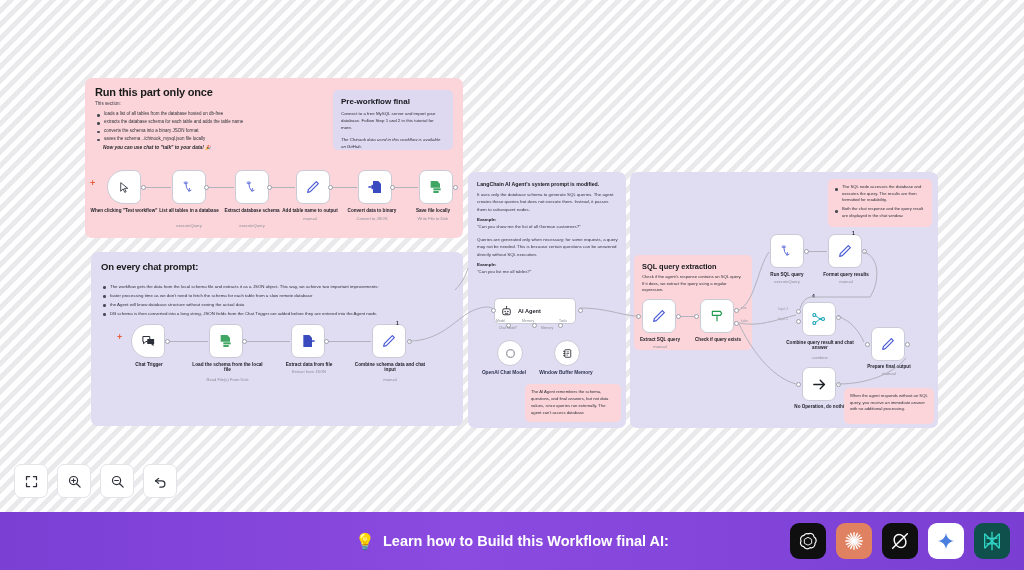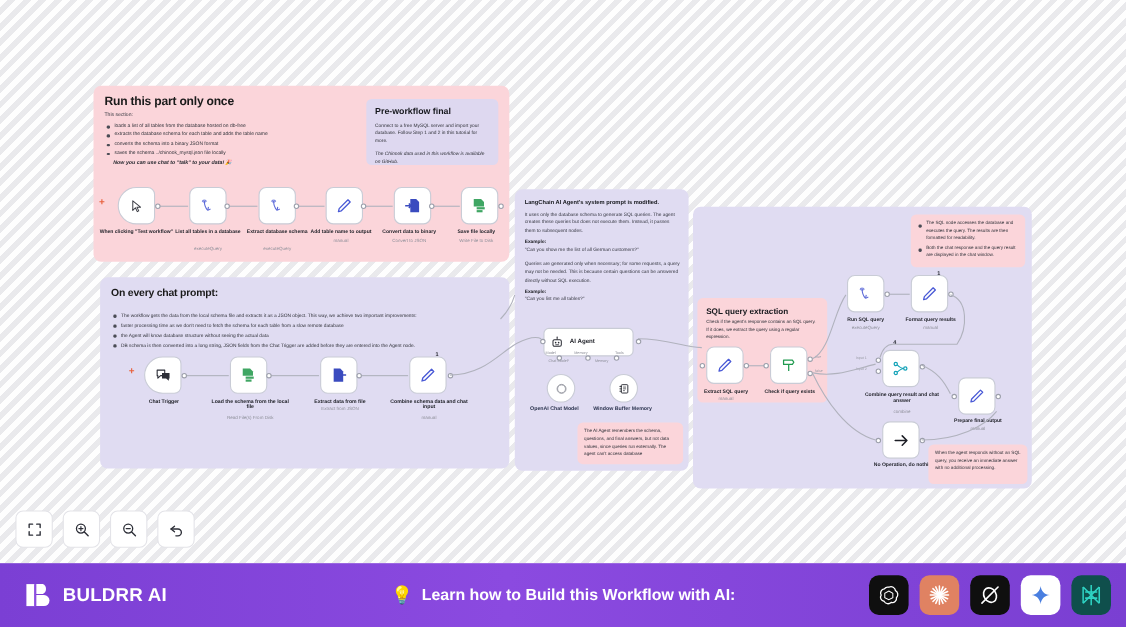--- a/index.html
+++ b/index.html
@@ -337,21 +337,21 @@
       <div class="node-sub" style="left:62px; top:155px; width:34px; font-size:3.4px;">Memory</div>
 
       <div class="node-label" style="left:8px; top:198px; width:56px; font-size:4.8px; color:#2d3550;">OpenAI Chat Model</div>
       <div class="node-label" style="left:70px; top:198px; width:56px; font-size:4.8px; color:#2d3550;">Window Buffer Memory</div>
 
       <div class="note note-pink" style="left:57px; top:212px; width:96px; height:38px; padding:5px 6px;">
         <span class="note-body" style="font-size:4.2px; line-height:1.65;">The AI Agent remembers the schema, questions, and final answers, but not data values, since queries run externally. The agent can't access database</span>
       </div>
     </div>
 
-    <div class="panel panel-lav" style="left:630px; top:188px; width:308px; height:256px;">
+    <div class="panel panel-lav" style="left:630px; top:172px; width:308px; height:256px;">
 
       <div class="note note-pink" style="left:198px; top:7px; width:104px; height:48px; padding:5px 6px;">
         <ul class="bullets" style="font-size:4.2px; line-height:1.6;">
           <li>The SQL node accesses the database and executes the query. The results are then formatted for readability.</li>
           <li style="margin-top:2px;">Both the chat response and the query result are displayed in the chat window.</li>
         </ul>
       </div>
 
       <div class="node node-sq" style="left:140px; top:62px;">
         <svg width="15" height="15" viewBox="0 0 24 24">
@@ -480,35 +480,24 @@
     </div>
     <div class="tbtn" title="Reset zoom">
       <svg width="15" height="15" viewBox="0 0 24 24">
         <path d="M9 7 L4 11 L9 15" fill="none" stroke="#2d2f38" stroke-width="2" stroke-linecap="round" stroke-linejoin="round"></path>
         <path d="M4 11 H14 A5 5 0 0 1 14 21 H11" fill="none" stroke="#2d2f38" stroke-width="2" stroke-linecap="round"></path>
       </svg>
     </div>
   </div>
 
   <div id="footer">
-    <div id="brand">
-      <div id="brand-mark">
-        <svg width="26" height="26" viewBox="0 0 26 26">
-          <rect x="2" y="3" width="8" height="20" fill="#ffffff"></rect>
-          <path d="M11 3 H17 A5 5 0 0 1 17 12 H11 Z" fill="#ffffff"></path>
-          <path d="M11 13 H18 A5 5 0 0 1 18 23 H11 Z" fill="#ffffff"></path>
-          <rect x="9" y="3" width="1.6" height="20" fill="#8b4ae0"></rect>
-        </svg>
-      </div>
-      <span id="brand-name">BULDRR AI</span>
-    </div>
 
     <div id="footer-center">
       <span style="font-size:16px;">💡</span>
-      <span id="cta-text">Learn how to Build this Workflow with AI:</span>
+      <span id="cta-text">Learn how to Build this Workflow final AI:</span>
     </div>
 
     <div id="ai-icons">
       <div class="ai-ic" style="background:#0f0f0f;">
         <svg width="22" height="22" viewBox="0 0 24 24">
           <path d="M12 4.2 C15 2.6 18.4 4.6 18.6 7.6 C21.2 8.8 21.7 12.6 19.6 14.6 C20.2 17.6 17.2 20.2 14.4 19.2 C12.3 21.4 8.6 20.8 7.3 18.1 C4.4 17.8 2.8 14.4 4.4 12 C2.9 9.5 4.6 6.1 7.6 5.9 C8.6 4.4 10.3 3.8 12 4.2 Z" fill="none" stroke="#ffffff" stroke-width="1.3"></path>
           <path d="M12 8 L16 10.2 V14.5 L12 16.6 L8 14.5 V10.2 Z" fill="none" stroke="#ffffff" stroke-width="1"></path>
         </svg>
       </div>
       <div class="ai-ic" style="background:#e08262;">

